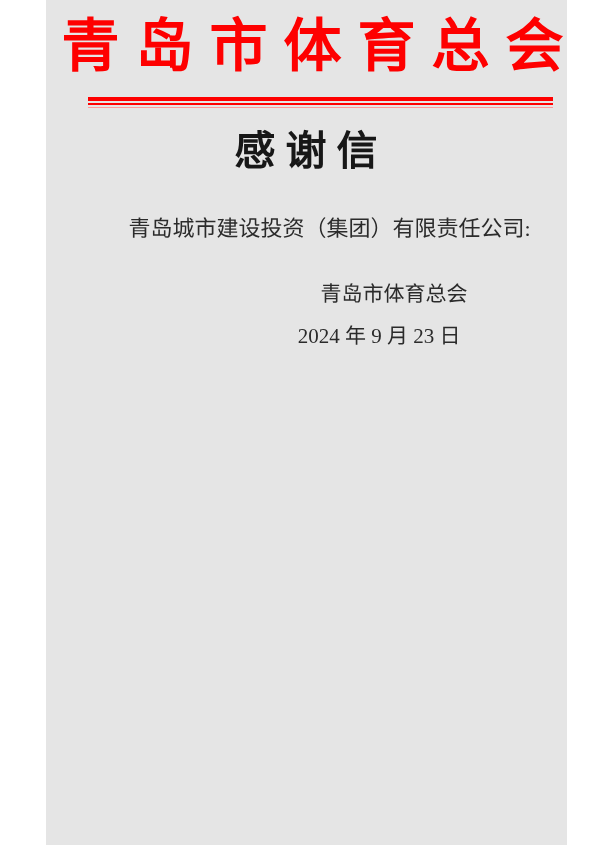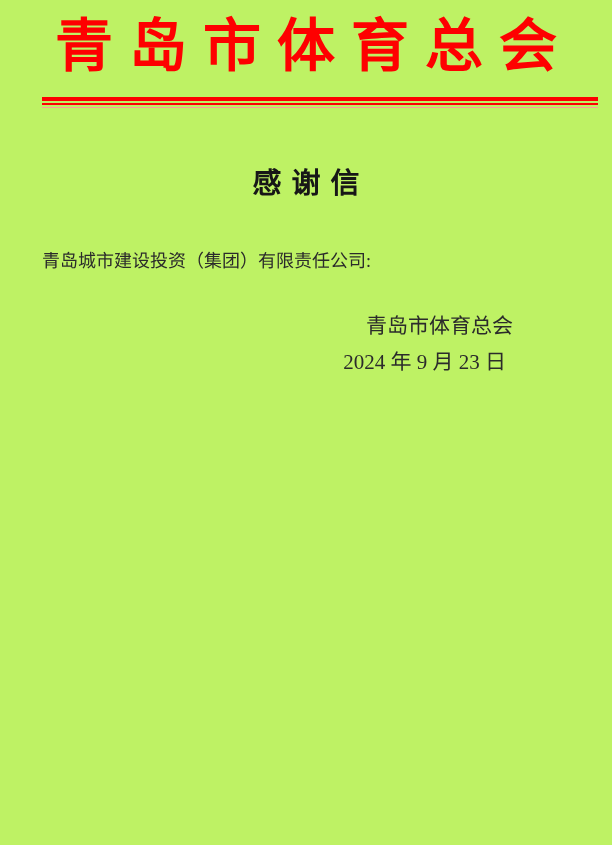--- a/index.html
+++ b/index.html
@@ -6,24 +6,24 @@
     --accent-red: #fe0000;
     --rule-light-red: #ff9a9a;
     --text-color: #2b2b2b;
   }
   * { margin: 0; padding: 0; box-sizing: border-box; }
   html, body { background: #ffffff; }
   body { font-family: "Liberation Serif", "DejaVu Serif", serif; }
 
   .page {
     position: relative;
-    width: 612px;
+    width: 521px;
     height: 845px;
     margin: 0 auto;
-    background: #bef264;
+    background: #e5e5e5;
     color: var(--text-color);
     overflow: hidden;
   }
 
   
   .org-name {
     padding-top: 12px;
     padding-left: 16px;            
     text-align: center;
     color: var(--accent-red);
@@ -33,51 +33,53 @@
     line-height: 70px;
     white-space: nowrap;
   }
   .rule-group { margin: 15px 14px 0 42px; }
   .rule-thick { height: 4px;  background: var(--accent-red); }
   .rule-mid   { height: 2px;  background: var(--accent-red); margin-top: 2px; }
   .rule-thin  { height: 1px;  background: var(--rule-light-red); margin-top: 2px; }
 
   
   .letter-title {
-    margin-top: 58px;
+    margin-top: 26px;
     padding-left: 10px;            
     text-align: center;
-    font-size: 29px;
+    font-size: 41px;
     font-weight: bold;
     letter-spacing: 10px;
     line-height: 34px;
     color: #171717;
   }
 
   
   .letter-body {
     margin-top: 44px;
     padding: 0 12px 0 42px;
-    font-size: 18px;
+    font-size: 22px;
     line-height: 34px;
     text-align: justify;
     text-justify: inter-character;
+    margin-left: 41px;
   }
   .salutation { text-align: left; }
   .para { text-indent: 2em; }
 
   
   .signature {
     margin-top: 30px;
     padding-right: 99px;
     text-align: right;
     font-size: 21px;
     line-height: 36px;
   }
   .sign-date {
+    margin-top: 6px;
     padding-right: 106px;
     text-align: right;
     font-size: 21px;
     line-height: 36px;
     white-space: nowrap;
   }
 </style>
 </head>
 <body>
 

